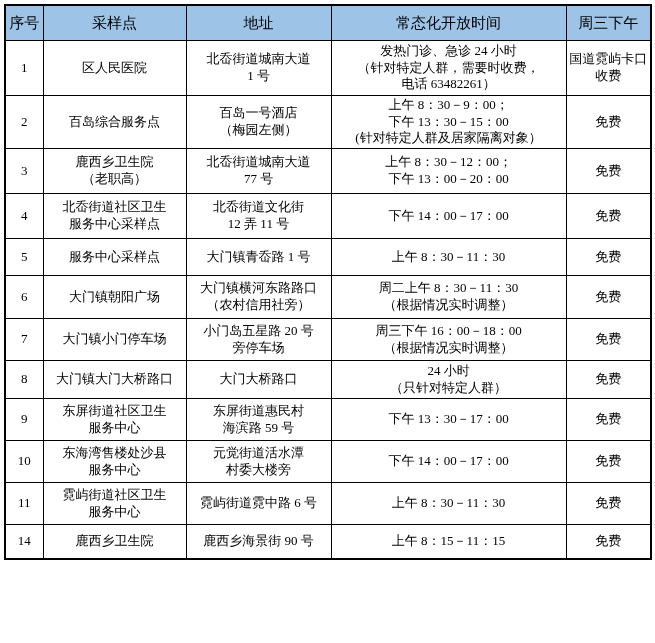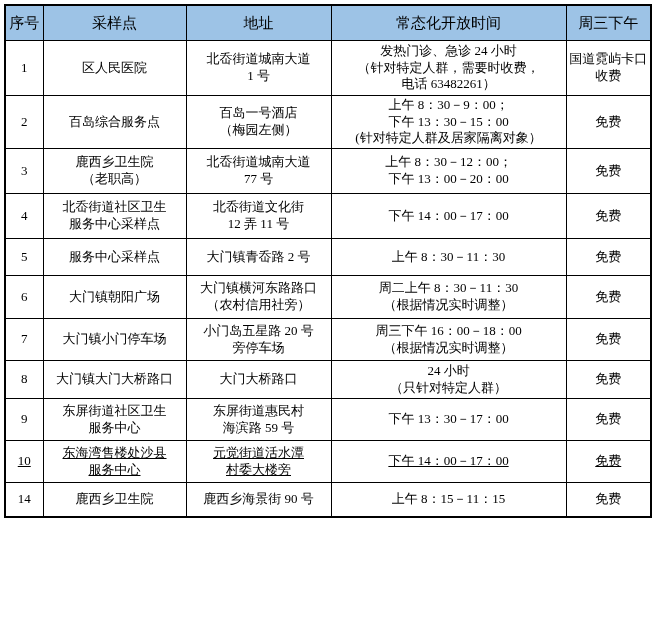--- a/index.html
+++ b/index.html
@@ -98,21 +98,21 @@
           <td>北岙街道社区卫生
 服务中心采样点</td>
           <td>北岙街道文化街
 12 弄 11 号</td>
           <td>下午 14：00－17：00</td>
           <td>免费</td>
         </tr>
         <tr style="height: 37px;">
           <td>5</td>
           <td>服务中心采样点</td>
-          <td>大门镇青岙路 2 号</td>
+          <td>大门镇青岙路 1 号</td>
           <td>上午 8：30－11：30</td>
           <td>免费</td>
         </tr>
         <tr style="height: 43px;">
           <td>6</td>
           <td>大门镇朝阳广场</td>
           <td>大门镇横河东路路口
 （农村信用社旁）</td>
           <td>周二上午 8：30－11：30
 （根据情况实时调整）</td>
@@ -137,27 +137,35 @@
         </tr>
         <tr style="height: 42px;">
           <td>9</td>
           <td>东屏街道社区卫生
 服务中心</td>
           <td>东屏街道惠民村
 海滨路 59 号</td>
           <td>下午 13：30－17：00</td>
           <td>免费</td>
         </tr>
-        <tr style="height: 42px; text-decoration: underline;">
+        <tr style="height: 42px;">
           <td>10</td>
           <td>东海湾售楼处沙县
 服务中心</td>
           <td>元觉街道活水潭
 村委大楼旁</td>
           <td>下午 14：00－17：00</td>
+          <td>免费</td>
+        </tr>
+        <tr style="height: 42px;">
+          <td>11</td>
+          <td>霓屿街道社区卫生
+服务中心</td>
+          <td>霓屿街道霓中路 6 号</td>
+          <td>上午 8：30－11：30</td>
           <td>免费</td>
         </tr>
         <tr style="height: 34px;">
           <td>14</td>
           <td>鹿西乡卫生院</td>
           <td>鹿西乡海景街 90 号</td>
           <td>上午 8：15－11：15</td>
           <td>免费</td>
         </tr>
       </tbody>

